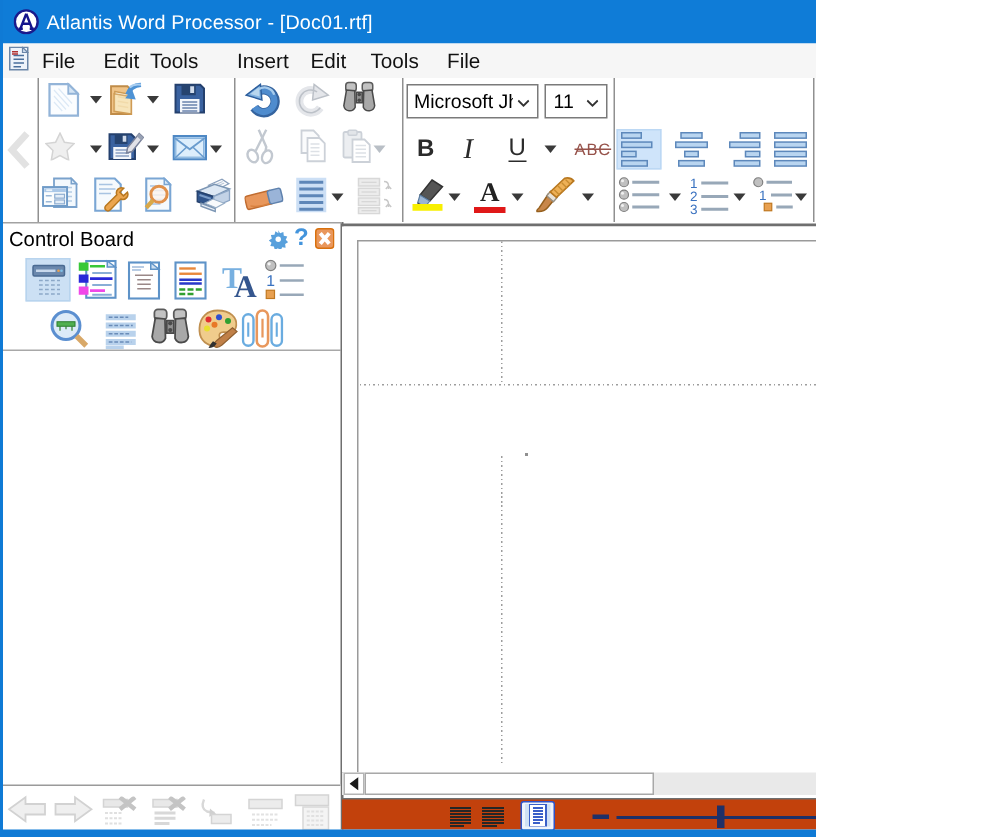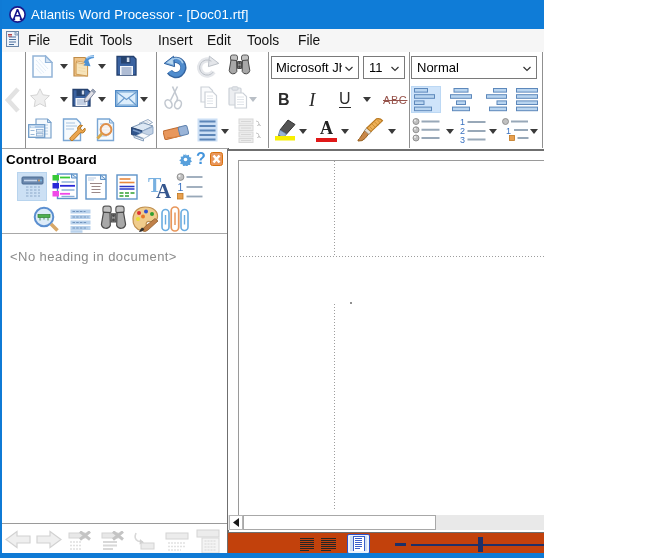--- a/index.html
+++ b/index.html
@@ -17,21 +17,21 @@
 #toolbar { left:0; top:52px; width:666px; height:96px; background:#fff; }
 #tbline1 { left:0; top:148px; width:228px; height:1px; background:#a2a2a2; }
 #tbline2 { left:228px; top:149px; width:438px; height:1.5px; background:#6f6f6f; }
 .vsep { top:0; width:1px; height:96px; background:#909090; }
 .combo { border:1px solid #7a7a7a; background:#fff; height:23px; font-size:13px; color:#000; }
 .cchev { position:absolute; right:5px; top:8px; width:8px; height:8px; }
 .darr { width:0; height:0; border-left:4px solid transparent; border-right:4px solid transparent; border-top:5px solid #3a3a3a; }
 .garr { width:0; height:0; border-left:4px solid transparent; border-right:4px solid transparent; border-top:5px solid #b9bfc6; }
 #panel { left:0; top:149px; width:227px; height:374px; background:#fff; }
 #pdivider { left:227px; top:148px; width:1.5px; height:405px; background:#6f6f6f; }
-.cbtitle { left:6px; top:3px; font-weight:bold; font-size:13.5px; color:#000; }
+.cbtitle { left:6px; top:3px; font-weight:normal; font-size:13.5px; color:#000; }
 #docarea { left:228px; top:151px; width:418px; height:364px; background:#fff; }
 #vscroll { left:646px; top:151px; width:17px; height:361px; background:#f1f1f1; }
 #hscroll { left:228px; top:515px; width:435px; height:15px; background:#e9e9e9; }
 #corner { left:0; top:0; width:0; height:0; }
 #statusbar { left:228px; top:532px; width:438px; height:21px; background:#c2410c; border-top:1px solid #6f6f6f;}
 #bottombar { left:0; top:523px; width:227px; height:30px; background:#fff; border-top:1px solid #9a9a9a; }
 #bottomborder { left:0; top:553px; width:666px; height:5px; background:#0f7ad5; }
 .sbtn { background:#fff; border:1px solid #b4b4b4; display:flex; align-items:center; justify-content:center; }
 .thumb { background:#fff; border:1px solid #a8a8a8; }
 .dot-h { height:1px; background-image:repeating-linear-gradient(to right,#9d9d9d 0 1px,transparent 1px 3px); }
@@ -151,26 +151,20 @@
       <svg class="cchev" viewBox="0 0 8 8">
           <path d="M0.5 2 L4 5.5 L7.5 2" fill="none" stroke="#333" stroke-width="1.2"></path>
         </svg>
       </div>
     <div class="abs combo" style="left:363px;top:4px;width:42px">
         <span style="position:absolute;left:5px;top:3px">11</span>
       <svg class="cchev" viewBox="0 0 8 8">
           <path d="M0.5 2 L4 5.5 L7.5 2" fill="none" stroke="#333" stroke-width="1.2"></path>
         </svg>
       </div>
-    <div class="abs combo" style="left:411px;top:4px;width:126px">
-        <span style="position:absolute;left:5px;top:3px">Normal</span>
-      <svg class="cchev" viewBox="0 0 8 8">
-          <path d="M0.5 2 L4 5.5 L7.5 2" fill="none" stroke="#333" stroke-width="1.2"></path>
-        </svg>
-      </div>
 
     <svg class="abs" style="left:30px;top:36px" width="20" height="19" viewBox="0 0 20 19">
       <path d="M10 0.8 L12.9 6.8 L19.4 7.7 L14.7 12.3 L15.8 18.8 L10 15.7 L4.2 18.8 L5.3 12.3 L0.6 7.7 L7.1 6.8 z" fill="#efefef" stroke="#d4d4d4"></path>
     </svg>
     <div class="abs darr" style="left:60px;top:45px"></div>
     <svg class="abs" style="left:72px;top:34px" width="24" height="24" viewBox="0 0 24 24">
       <path d="M1 3.5 h14.5 l2.5 2.5 V20 H1 z" fill="#3a62a0" stroke="#24406e" stroke-width="1.3"></path>
       <rect x="4.5" y="3.5" width="8.5" height="6.5" fill="#26436f"></rect>
       <rect x="9.8" y="4.5" width="2.4" height="4" fill="#d2dcec"></rect>
       <rect x="3.5" y="12" width="12" height="8" fill="#f3f6fb"></rect>
@@ -453,21 +447,20 @@
       <g fill="none">
       <rect x="1" y="3.5" width="7" height="21" rx="3.5" stroke="#6aace0" stroke-width="1.6"></rect>
       <path d="M4.5 9 v9.5" stroke="#6aace0" stroke-width="1.4"></path>
       <rect x="10.2" y="1" width="7.5" height="24" rx="3.7" stroke="#e8975c" stroke-width="1.7"></rect>
       <path d="M14 6.5 v12.5" stroke="#e8975c" stroke-width="1.5"></path>
       <rect x="20" y="3.5" width="7" height="21" rx="3.5" stroke="#6aace0" stroke-width="1.6"></rect>
       <path d="M23.5 9 v9.5" stroke="#6aace0" stroke-width="1.4"></path>
       </g>
     </svg>
     <div class="abs" style="left:0;top:84px;width:227px;height:1px;background:#a8a8a8"></div>
-    <div class="abs" style="left:10px;top:100px;font-size:13px;color:#8b8b8b;letter-spacing:0.45px">&lt;No heading in document&gt;</div>
   </div>
   <div class="abs" id="pdivider"></div>
   <div class="abs" id="tbline1"></div>
   <div class="abs" id="tbline2"></div>
 
   <div class="abs" id="docarea">
     <div class="abs" style="left:10px;top:9px;width:406px;height:355px;border:1px solid #9a9a9a;border-bottom:none;border-right:none"></div>
     <div class="abs dot-v" style="left:106px;top:10px;height:95px"></div>
     <div class="abs dot-h" style="left:12px;top:105px;width:403px"></div>
     <div class="abs dot-v" style="left:106px;top:153px;height:206px"></div>

